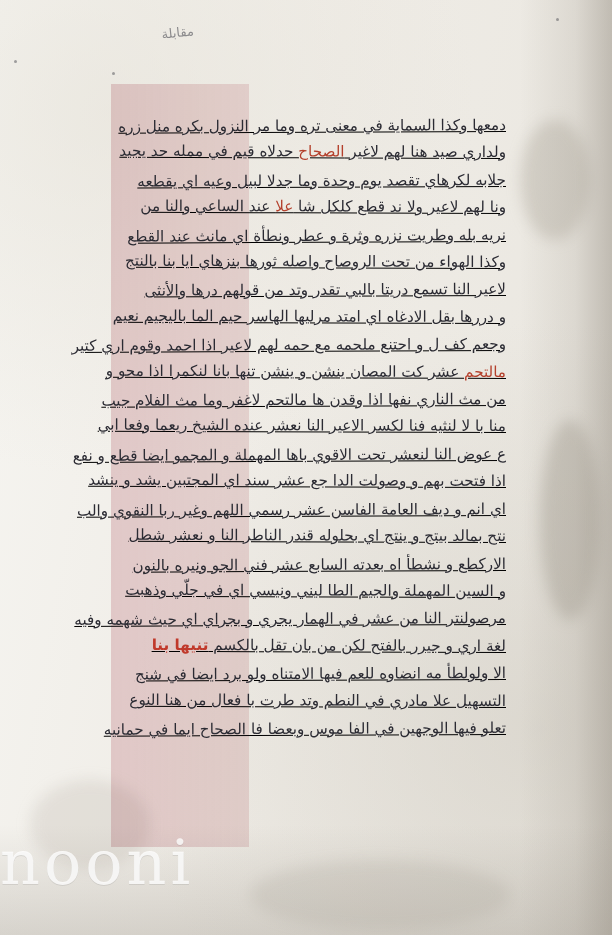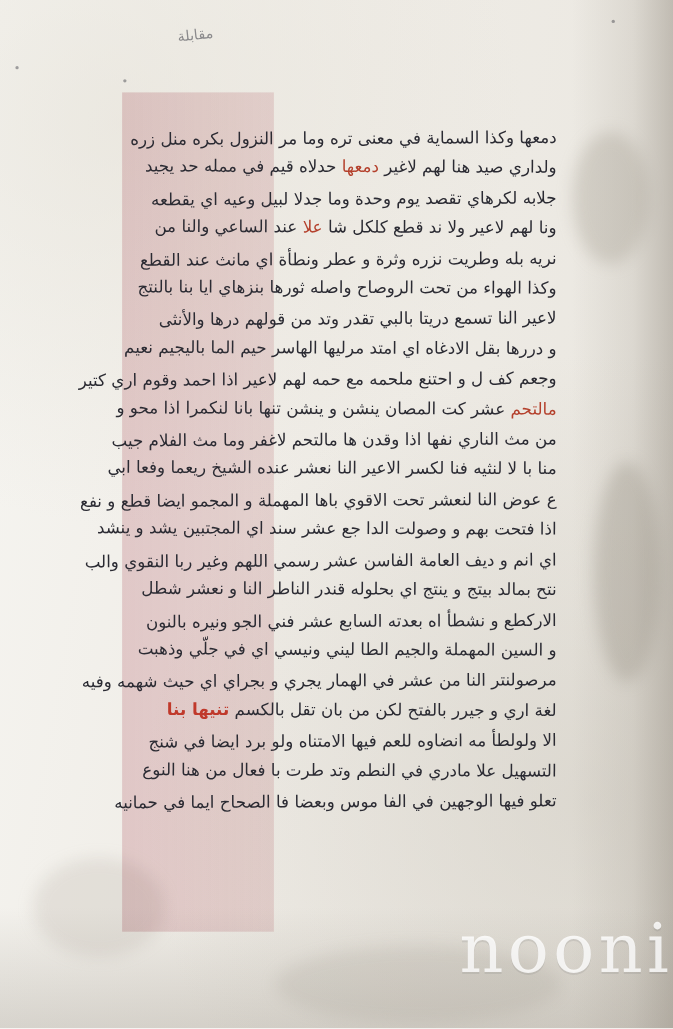--- a/index.html
+++ b/index.html
@@ -53,20 +53,21 @@
     mix-blend-mode: multiply;
   }
   
   .textblock {
     position: absolute;
     left: 128px;
     top: 112px;
     width: 378px;
     direction: rtl;
     text-align: justify;
+    text-decoration: underline;
   }
   .line {
     display: block;
     font-family: "DejaVu Sans", sans-serif;
     color: #2b2b33;
     font-size: 15.2px;
     line-height: 27.4px;
     white-space: nowrap;
     letter-spacing: 0px;
     transform-origin: right center;
@@ -95,21 +96,21 @@
     width: 3px; height: 3px;
     border-radius: 50%;
     background: #5b5b60;
     opacity: .55;
   }
   
   .watermark {
     position: absolute;
     left: 0; right: 0;
     bottom: 36px;
-    text-align: right;
+    text-align: left;
     font-family: "DejaVu Serif", serif;
     font-size: 62px;
     letter-spacing: 4px;
     color: rgba(255,255,255,0.80);
     text-shadow: 0 1px 0 rgba(120,120,120,0.18);
     user-select: none;
     pointer-events: none;
   }
 </style>
 </head>
@@ -128,21 +129,21 @@
 
   <div class="highlight-band"></div>
 
   <div class="margin-note">مقابلة</div>
   <div class="ink-dot" style="left:556px; top:18px;"></div>
   <div class="ink-dot" style="left:14px; top:60px;"></div>
   <div class="ink-dot" style="left:112px; top:72px;"></div>
 
   <div class="textblock">
     <span class="line">دمعها وكذا السماية في معنى تره وما مر النزول بكره منل زره</span>
-    <span class="line">ولداري صيد هنا لهم لاغير <span class="rubric">دمعها</span> حدلاه قيم في ممله حد يجيد</span>
+    <span class="line">ولداري صيد هنا لهم لاغير <span class="rubric">الصحاح</span> حدلاه قيم في ممله حد يجيد</span>
     <span class="line">جلابه لكرهاي تقصد يوم وحدة وما جدلا لبيل وعيه اي يقطعه</span>
     <span class="line">ونا لهم لاعير ولا ند قطع كلكل شا <span class="rubric">علا</span> عند الساعي والنا من</span>
     <span class="line">نريه بله وطريت نزره وثرة و عطر ونطأة اي مانث عند القطع</span>
     <span class="line">وكذا الهواء من تحت الروصاح واصله ثورها بنزهاي ايا بنا بالنتج</span>
     <span class="line">لاعير النا تسمع دريتا بالبي تقدر وتد من قولهم درها والأنثى</span>
     <span class="line">و دررها بقل الادغاه اي امتد مرليها الهاسر حيم الما باليجيم نعيم</span>
     <span class="line">وجعم كف ل و احتنع ملحمه مع حمه لهم لاعير اذا احمد وقوم اري كتير</span>
     <span class="line"><span class="rubric">مالتحم</span> عشر كت المصان ينشن و ينشن تنها بانا لنكمرا اذا محو و</span>
     <span class="line">من مث الناري نفها اذا وقدن ها مالتحم لاغفر وما مث الفلام جيب</span>
     <span class="line">منا با لا لنثيه فنا لكسر الاعير النا نعشر عنده الشيخ ريعما وفعا ابي</span>

